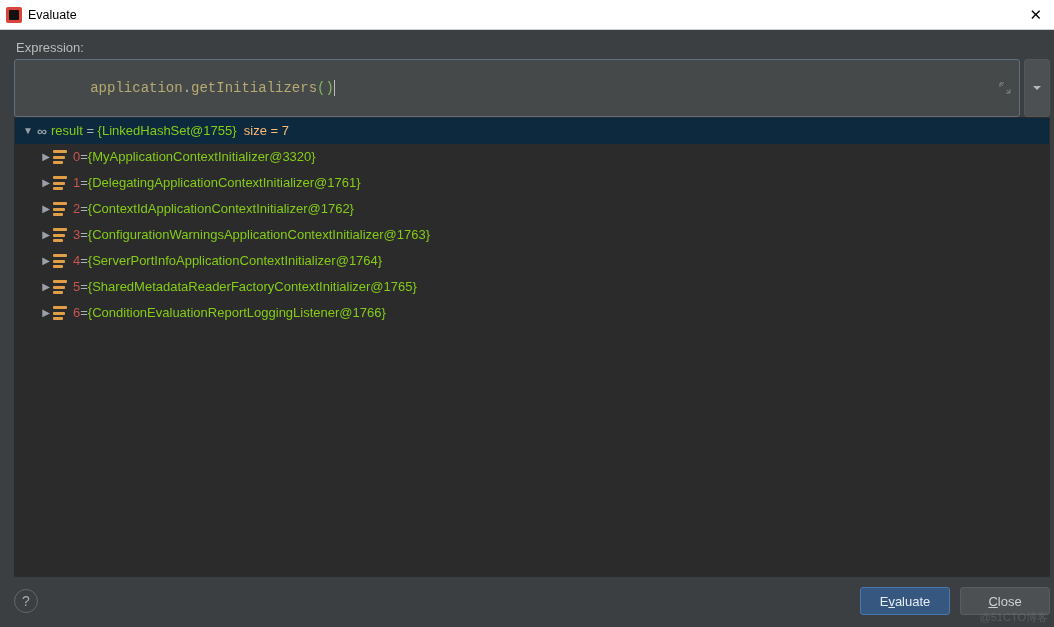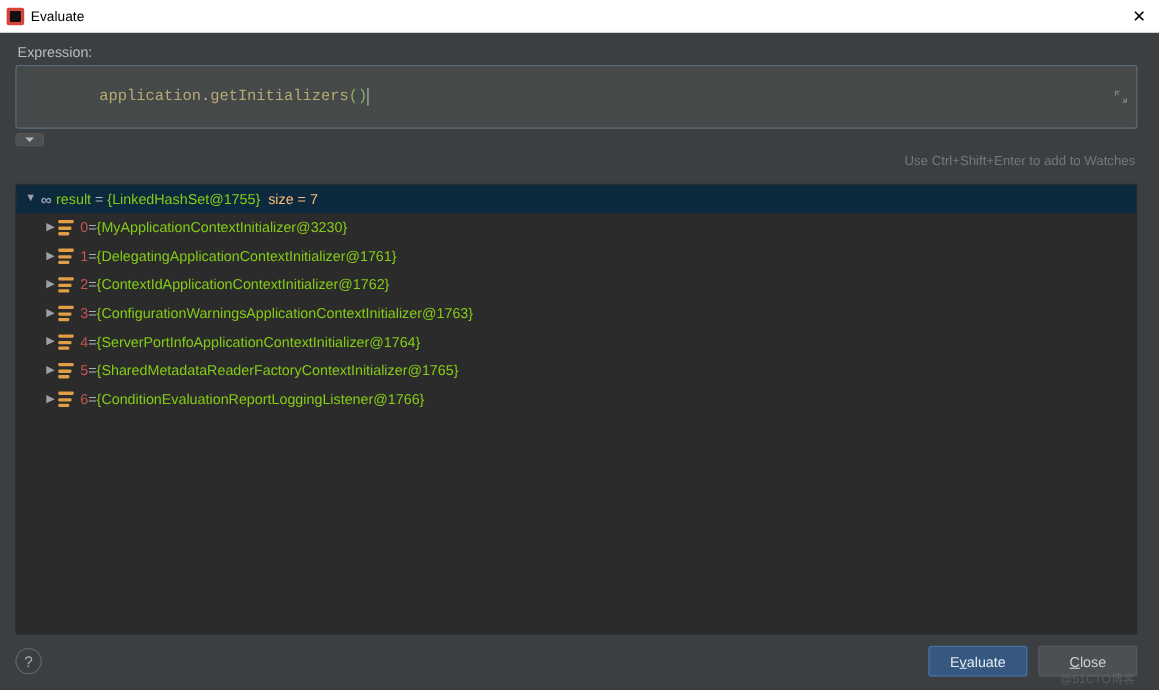--- a/index.html
+++ b/index.html
@@ -14,25 +14,25 @@
   .titlebar .app-icon {
     width: 16px; height: 16px; background: #d8433c; border-radius: 2px;
     display: flex; align-items: center; justify-content: center; margin-right: 6px;
     position: relative;
   }
   .titlebar .app-icon::before { content:""; position:absolute; inset:3px; background:#111; border-radius:1px; }
   .titlebar .title { flex: 1; font-size: 12.5px; }
   .titlebar .close { font-size: 15px; color:#000; padding: 0 4px; cursor: pointer; }
 
   
-  .panel { background:#3c3f41; height: calc(100% - 30px); padding: 8px 20px 12px 14px; display:flex; flex-direction:column; }
+  .panel { background:#3c3f41; height: calc(100% - 30px); padding: 8px 4px 12px 14px; display:flex; flex-direction:column; }
 
   .label { color:#bbbbbb; font-size:13px; margin: 2px 0 4px 2px; }
 
-  .expr-row { display:flex; align-items:stretch; gap:4px;flex-direction:column; }
+  .expr-row { display:flex; align-items:stretch; gap:4px; }
   .expr-input-wrap {
     flex:1; border:1px solid #5e6f7f; border-radius:3px; background:#45494a;
     display:flex; align-items:center; padding:4px 28px 4px 8px; position:relative;
   }
   .expr-input-wrap .code { font-family: "Consolas","Courier New",monospace; font-size:14px; white-space:pre; }
   .kw    { color:#b7aa71; }
   .fn    { color:#b7aa71; }
   .paren { color:#85b65d; }
   .caret-bar { width:1px; height:16px; background:#bbbbbb; display:inline-block; vertical-align:text-bottom; }
   .expand-icon { position:absolute; right:8px; top:50%; transform:translateY(-50%); opacity:.6; }
@@ -76,21 +76,21 @@
   .footer .spacer { flex:1; }
   .btn {
     min-width:90px; height:28px; border-radius:3px; border:1px solid #5a5d5e;
     background:#4c5052; color:#cfd2d4; font-size:13px; margin-left:10px; cursor:pointer;
     display:flex; align-items:center; justify-content:center; padding:0 14px;
   }
   .btn.primary { background:#365880; border-color:#4a79ad; color:#e6ecf2; }
   .mn-underline { text-decoration: underline; }
 
   .watermark {
-    position:fixed; right:22px; bottom:2px; color:#6d6f70; font-size:11px; opacity:.6; pointer-events:none;
+    position:fixed; right:6px; bottom:2px; color:#6d6f70; font-size:11px; opacity:.6; pointer-events:none;
   }
 </style>
 </head>
 <body>
 
 <div class="titlebar">
   <div class="app-icon"></div>
   <div class="title">Evaluate</div>
   <div class="close">✕</div>
 </div>
@@ -111,21 +111,20 @@
         </svg>
       </span>
     </div>
     <div class="history-btn">
       <svg viewBox="0 0 10 10">
           <path d="M1 3 L5 7 L9 3" fill="#c7cbce"></path>
         </svg>
     </div>
   </div>
 
-  <div class="hint">Use Ctrl+Shift+Enter to add to Watches</div>
 
 
   <div class="result-area">
     <div class="tree">
 
       <div class="row sel pad0">
         <span class="arrow open">▼</span>
         <span class="infin">∞</span>
         <span class="result-name">result</span>
         <span class="eq">&nbsp;=&nbsp;</span>
@@ -137,21 +136,21 @@
       <div id="children">
           <div class="row pad1">
             <span class="arrow">▶</span>
             <span class="obj-icon">
               <span></span>
               <span></span>
               <span></span>
             </span>
             <span class="idx">0</span>
             <span class="eq"> = </span>
-            <span class="val">{MyApplicationContextInitializer@3230}</span>
+            <span class="val">{MyApplicationContextInitializer@3320}</span>
           </div>
           <div class="row pad1">
             <span class="arrow">▶</span>
             <span class="obj-icon">
               <span></span>
               <span></span>
               <span></span>
             </span>
             <span class="idx">1</span>
             <span class="eq"> = </span>

